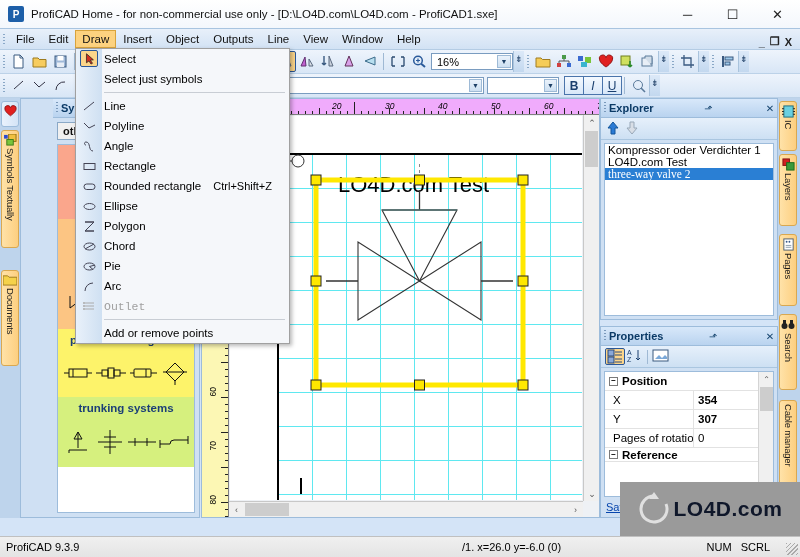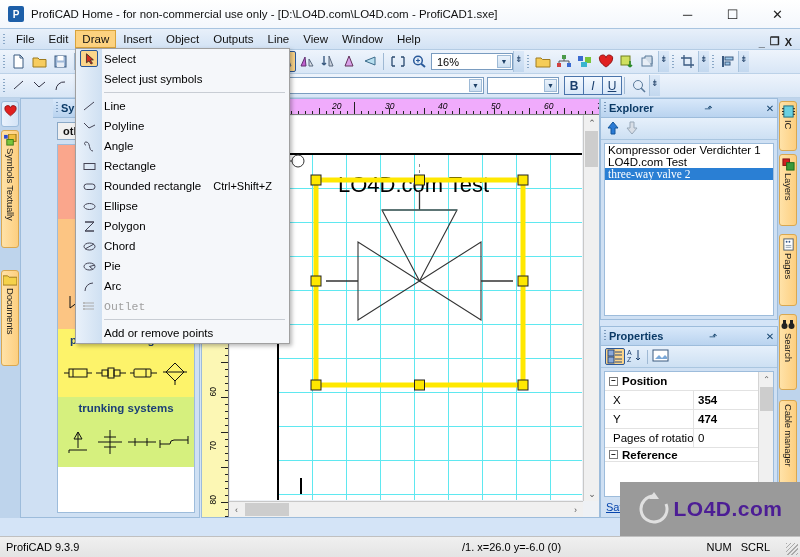--- a/index.html
+++ b/index.html
@@ -252,21 +252,21 @@
   }
   .sb-left { padding-left:6px; }
   .sb-mid { position:absolute; left:462px; }
   .sb-right { position:absolute; right:30px; display:flex; gap:9px; }
   .sb-grip { position:absolute; right:2px; bottom:2px; width:12px; height:12px;
     background:repeating-linear-gradient(135deg,#aaa 0 1px,transparent 1px 3px); }
 
   
   .wm { position:absolute; right:0; bottom:21px; width:180px; height:54px;
     background:#9a9a9a; display:flex; align-items:center; justify-content:center;
-    color:#4c1d95; font-size:21px; font-weight:bold; letter-spacing:.5px; overflow:hidden; }
+    color:#0f172a; font-size:21px; font-weight:bold; letter-spacing:.5px; overflow:hidden; }
 </style>
 </head>
 <body>
 
 <div id="app">
 
   <div class="titlebar">
     <div class="app-icon">P</div>
     <div class="title-text">ProfiCAD Home - for non-commercial use only - [D:\LO4D.com\LO4D.com - ProfiCAD1.sxe]</div>
     <div class="win-btns">
@@ -865,21 +865,21 @@
             <span class="expander">−</span>
             <span>Position</span>
           </span>
         </div>
         <div class="prow">
           <span class="pname">X</span>
           <span class="pval">354</span>
         </div>
         <div class="prow">
           <span class="pname">Y</span>
-          <span class="pval">474</span>
+          <span class="pval">307</span>
         </div>
         <div class="prow">
           <span class="pname">Pages of rotatio</span>
           <span class="pval" style="font-weight:normal">0</span>
         </div>
         <div class="prow grp" style="height:14px;overflow:hidden">
           <span class="pname">
             <span class="expander">−</span>
             <span>Reference</span>
           </span>

